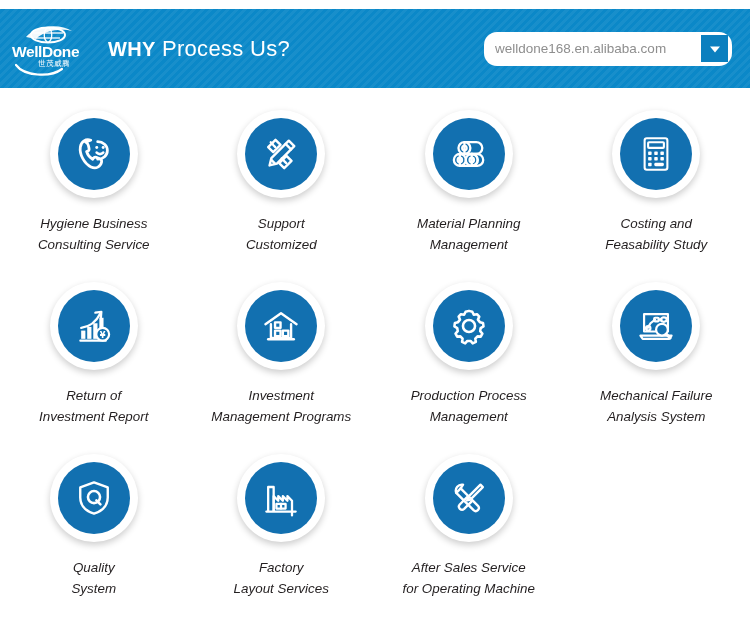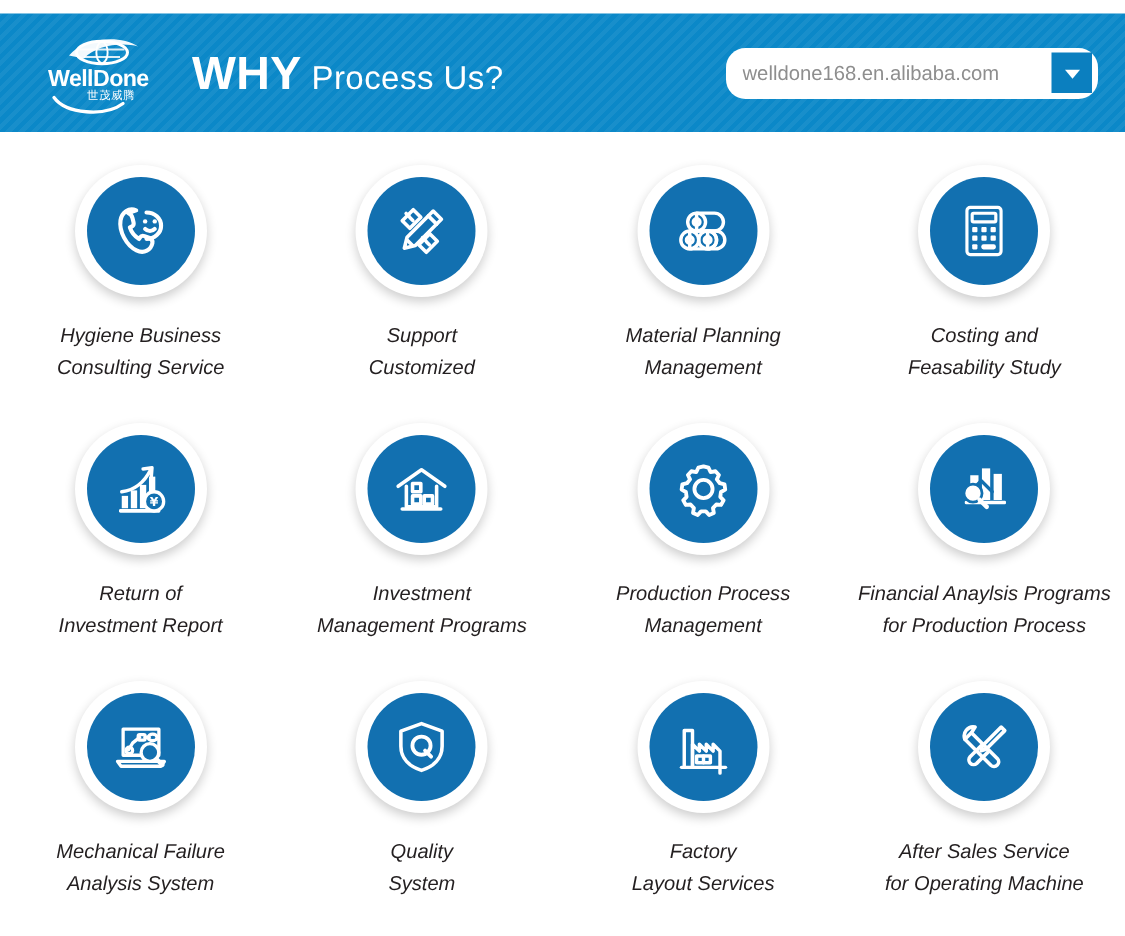--- a/index.html
+++ b/index.html
@@ -22,34 +22,34 @@
         rgba(255,255,255,0.00) 0px,
         rgba(255,255,255,0.00) 3px,
         rgba(255,255,255,0.055) 3px,
         rgba(255,255,255,0.055) 6px);
     display:flex; align-items:center;
     overflow:hidden;
   }
 
   .logo{
     position:relative;
-    margin-left:30px;
+    margin-left:10px;
     width:78px; height:56px;
     flex:0 0 auto;
   }
   .logo svg{ display:block; }
 
   .headline{
     margin-left:20px;
     color:#ffffff;
     font-size:22px;
     letter-spacing:0.3px;
     white-space:nowrap;
   }
-  .headline .why{ font-weight:bold; font-size:31px; }
+  .headline .why{ font-weight:bold; font-size:20px; }
   .headline .rest{ font-weight:normal; }
 
   .urlbox{
     position:absolute;
     right:18px; top:50%;
     transform:translateY(-50%);
     width:248px; height:34px;
     background:#ffffff;
     display:flex; align-items:center;
     padding:0 4px 0 11px;
@@ -295,41 +295,20 @@
               <path d="M24 7.5l3.6 1 1.6 3.2 3.5-.6 2.5 2.7-1.5 3.2 2.2 2.8 3.4.9.5 3.7-3.1 1.8-.5 3.5 2.4 2.6-1.8 3.3-3.5-.3-2.4 2.6.6 3.5-3.4 1.5-2.4-2.6h-3.5l-2.4 2.6-3.4-1.5.6-3.5-2.4-2.6-3.5.3-1.8-3.3 2.4-2.6-.5-3.5-3.1-1.8.5-3.7 3.4-.9 2.2-2.8-1.5-3.2 2.5-2.7 3.5.6 1.6-3.2z"></path>
               <circle cx="24" cy="24" r="6.6"></circle>
             </g>
           </svg>
         </div>
       </div>
       <div class="label">Production Process
 Management</div>
     </div>
 
-    <div class="cell">
-      <div class="badge">
-        <div class="disc">
-          <svg width="44" height="44" viewBox="0 0 48 48">
-            <g fill="#fff">
-              <rect x="14" y="14" width="6" height="18"></rect>
-              <rect x="22.5" y="9" width="6" height="23"></rect>
-              <rect x="31" y="13" width="6" height="19"></rect>
-              <rect x="10" y="32.5" width="30" height="2.6" rx="1"></rect>
-            </g>
-            <g fill="none" stroke="#1270b0" stroke-width="2.4" stroke-linecap="round" stroke-linejoin="round">
-              <path d="M14 26 L22 18 L30 26"></path>
-            </g>
-            <circle cx="16" cy="27" r="6.6" fill="#fff" stroke="#1270b0" stroke-width="2"></circle>
-            <path d="M20.7 31.7 L26 37" stroke="#fff" stroke-width="3.2" stroke-linecap="round"></path>
-          </svg>
-        </div>
-      </div>
-      <div class="label">Financial Anaylsis Programs
-for Production Process</div>
-    </div>
 
     <div class="cell">
       <div class="badge">
         <div class="disc">
           <svg width="44" height="44" viewBox="0 0 48 48">
             <g fill="none" stroke="#fff" stroke-width="2.4" stroke-linejoin="round" stroke-linecap="round">
               <path d="M11 11h26v19H11z"></path>
               <path d="M7 34.5h34l-2.5 3.5h-29z"></path>
 
               <path d="M15 26 l3-5 l5-4"></path>

